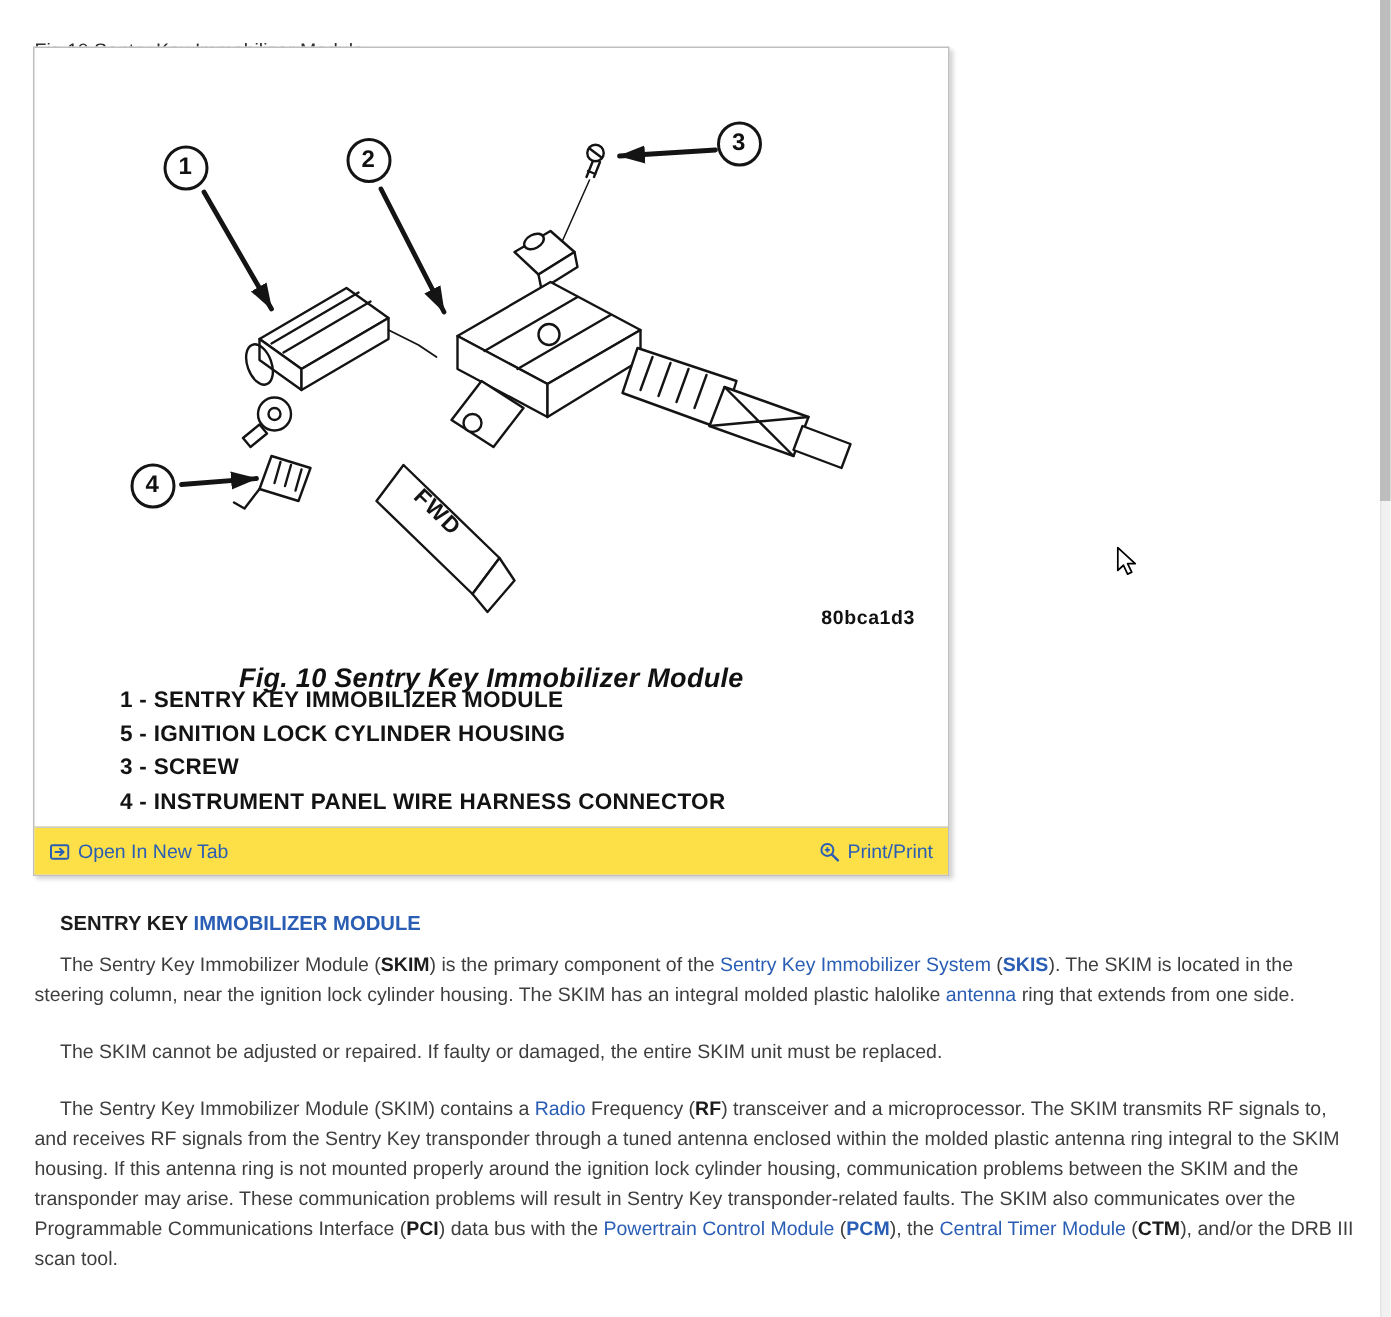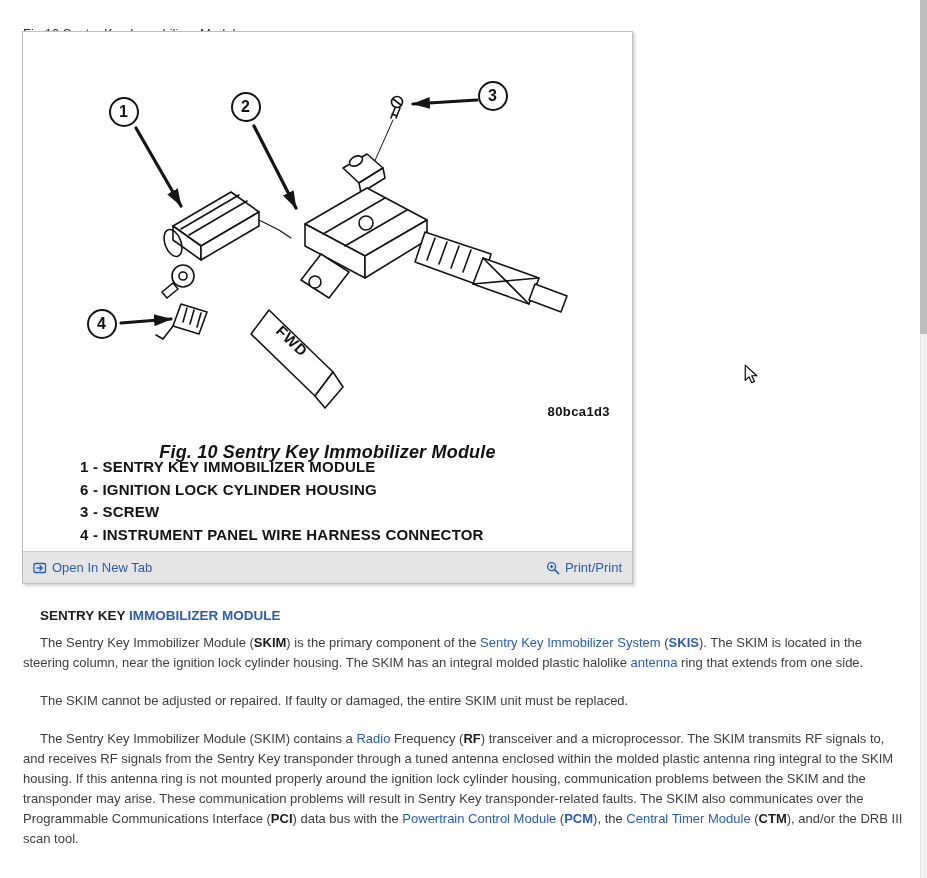--- a/index.html
+++ b/index.html
@@ -40,21 +40,21 @@
     font-size:18px;font-weight:bold;font-style:italic;color:#111;
     letter-spacing:.2px;
   }
   .legend{position:absolute;left:57px;top:424px;}
   .legend-item{
     font-size:15px;font-weight:bold;color:#131313;line-height:22.5px;
     letter-spacing:.2px;white-space:nowrap;
   }
   .panel-footer{
     position:absolute;left:0;right:0;bottom:0;height:32px;
-    border-top:1px solid #cccccc;background:#e5e5e5;
+    border-top:1px solid #cccccc;background:#fde047;
     display:flex;align-items:center;justify-content:space-between;
     padding:0 10px;
   }
   .tool-link{
     display:flex;align-items:center;gap:5px;
     color:var(--link);font-size:13px;text-decoration:none;cursor:pointer;
   }
   .tool-link svg{display:block;}
   .article{position:absolute;left:23px;top:608px;width:884px;}
   .heading{
@@ -164,21 +164,21 @@
       <div class="callout" style="left:454.5px;top:38.5px;">3</div>
       <div class="callout" style="left:63.5px;top:266.5px;">4</div>
 
       <span class="drawing-code">80bca1d3</span>
     </div>
 
     <div class="caption">Fig. 10 Sentry Key Immobilizer Module</div>
 
     <div class="legend">
       <div class="legend-item">1 - SENTRY KEY IMMOBILIZER MODULE</div>
-      <div class="legend-item">6 - IGNITION LOCK CYLINDER HOUSING</div>
+      <div class="legend-item">5 - IGNITION LOCK CYLINDER HOUSING</div>
       <div class="legend-item">3 - SCREW</div>
       <div class="legend-item">4 - INSTRUMENT PANEL WIRE HARNESS CONNECTOR</div>
     </div>
 
     <div class="panel-footer">
       <a class="tool-link" href="#">
         <svg width="14" height="13" viewBox="0 0 14 13">
           <rect x="1" y="2.5" width="11.5" height="9" rx="1" fill="none" stroke="#2a5db4" stroke-width="1.3"></rect>
           <path d="M4,7 L9,7 M7,4.8 L9.4,7 L7,9.2" fill="none" stroke="#2a5db4" stroke-width="1.3" stroke-linecap="round" stroke-linejoin="round"></path>
         </svg>

